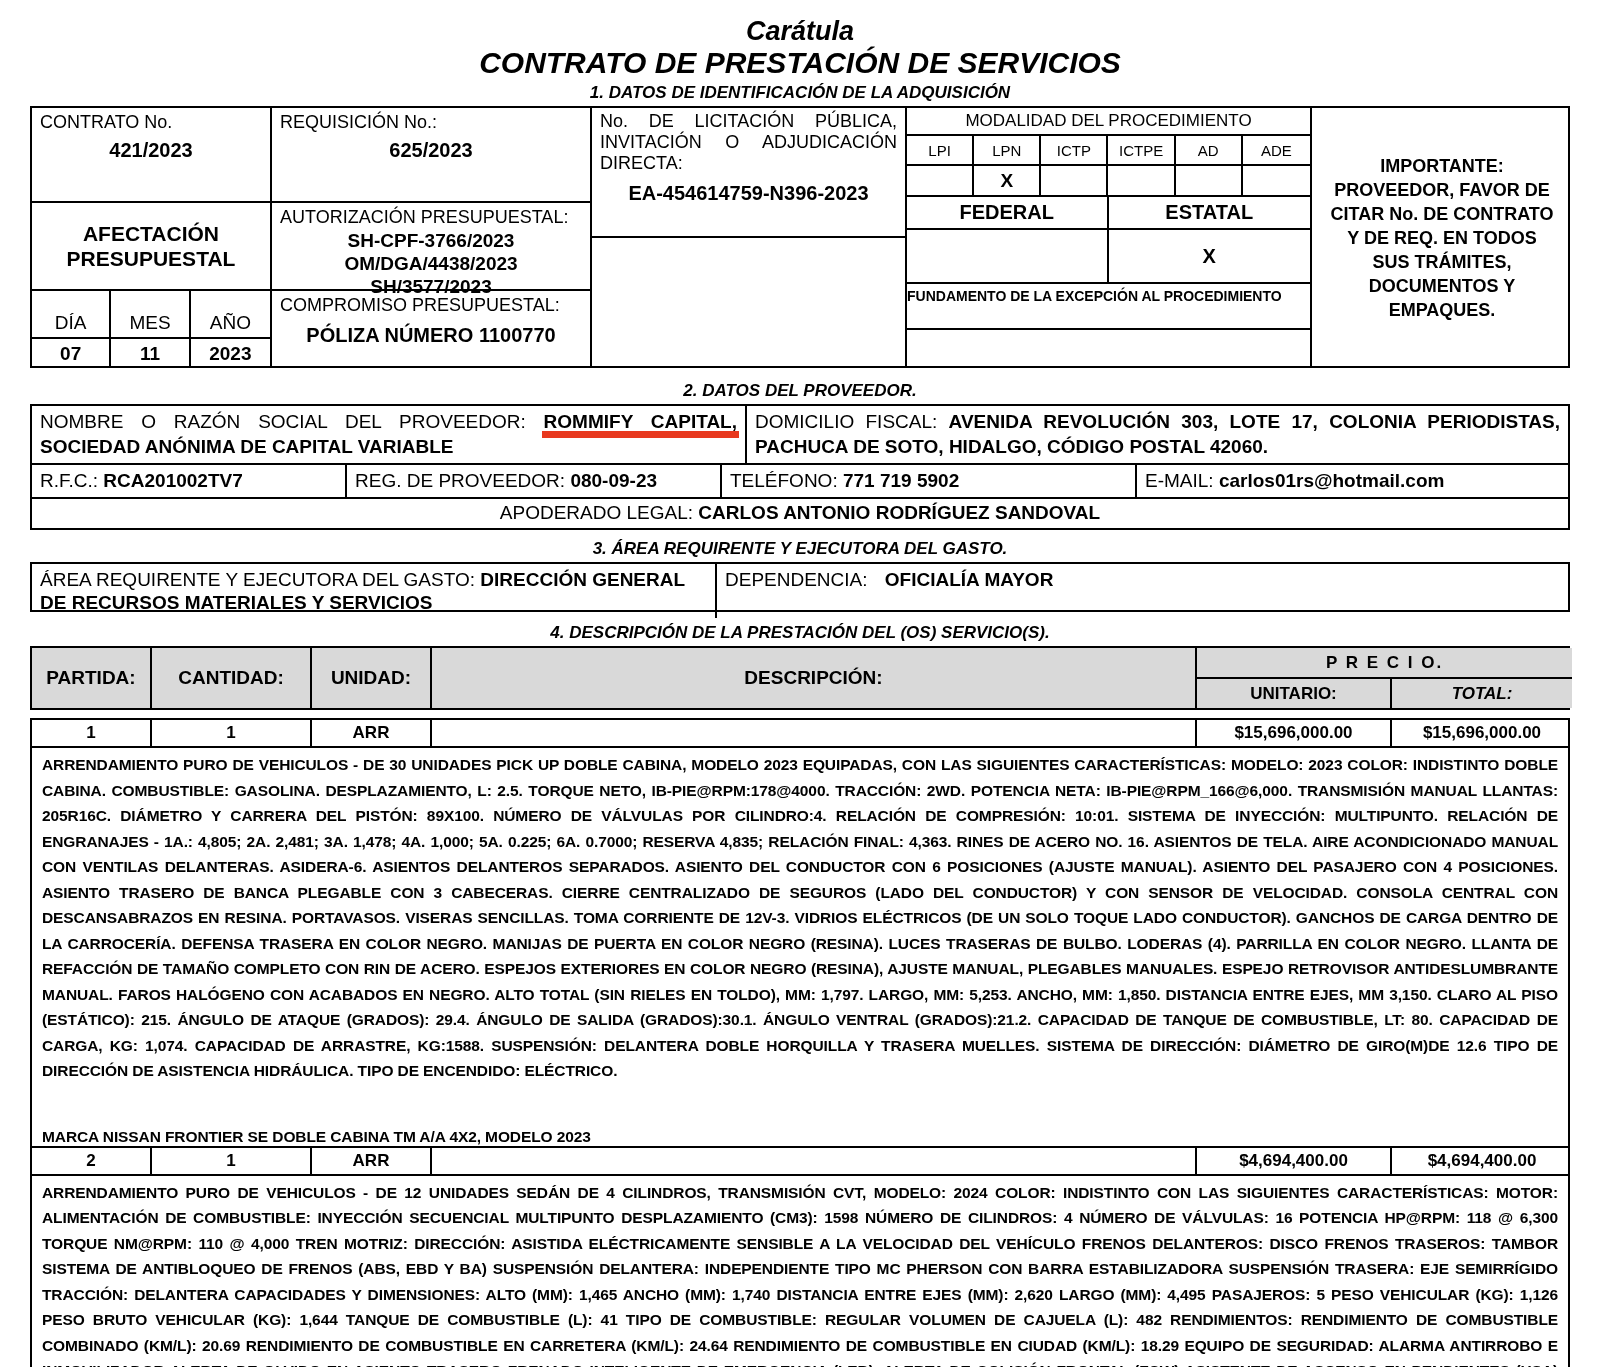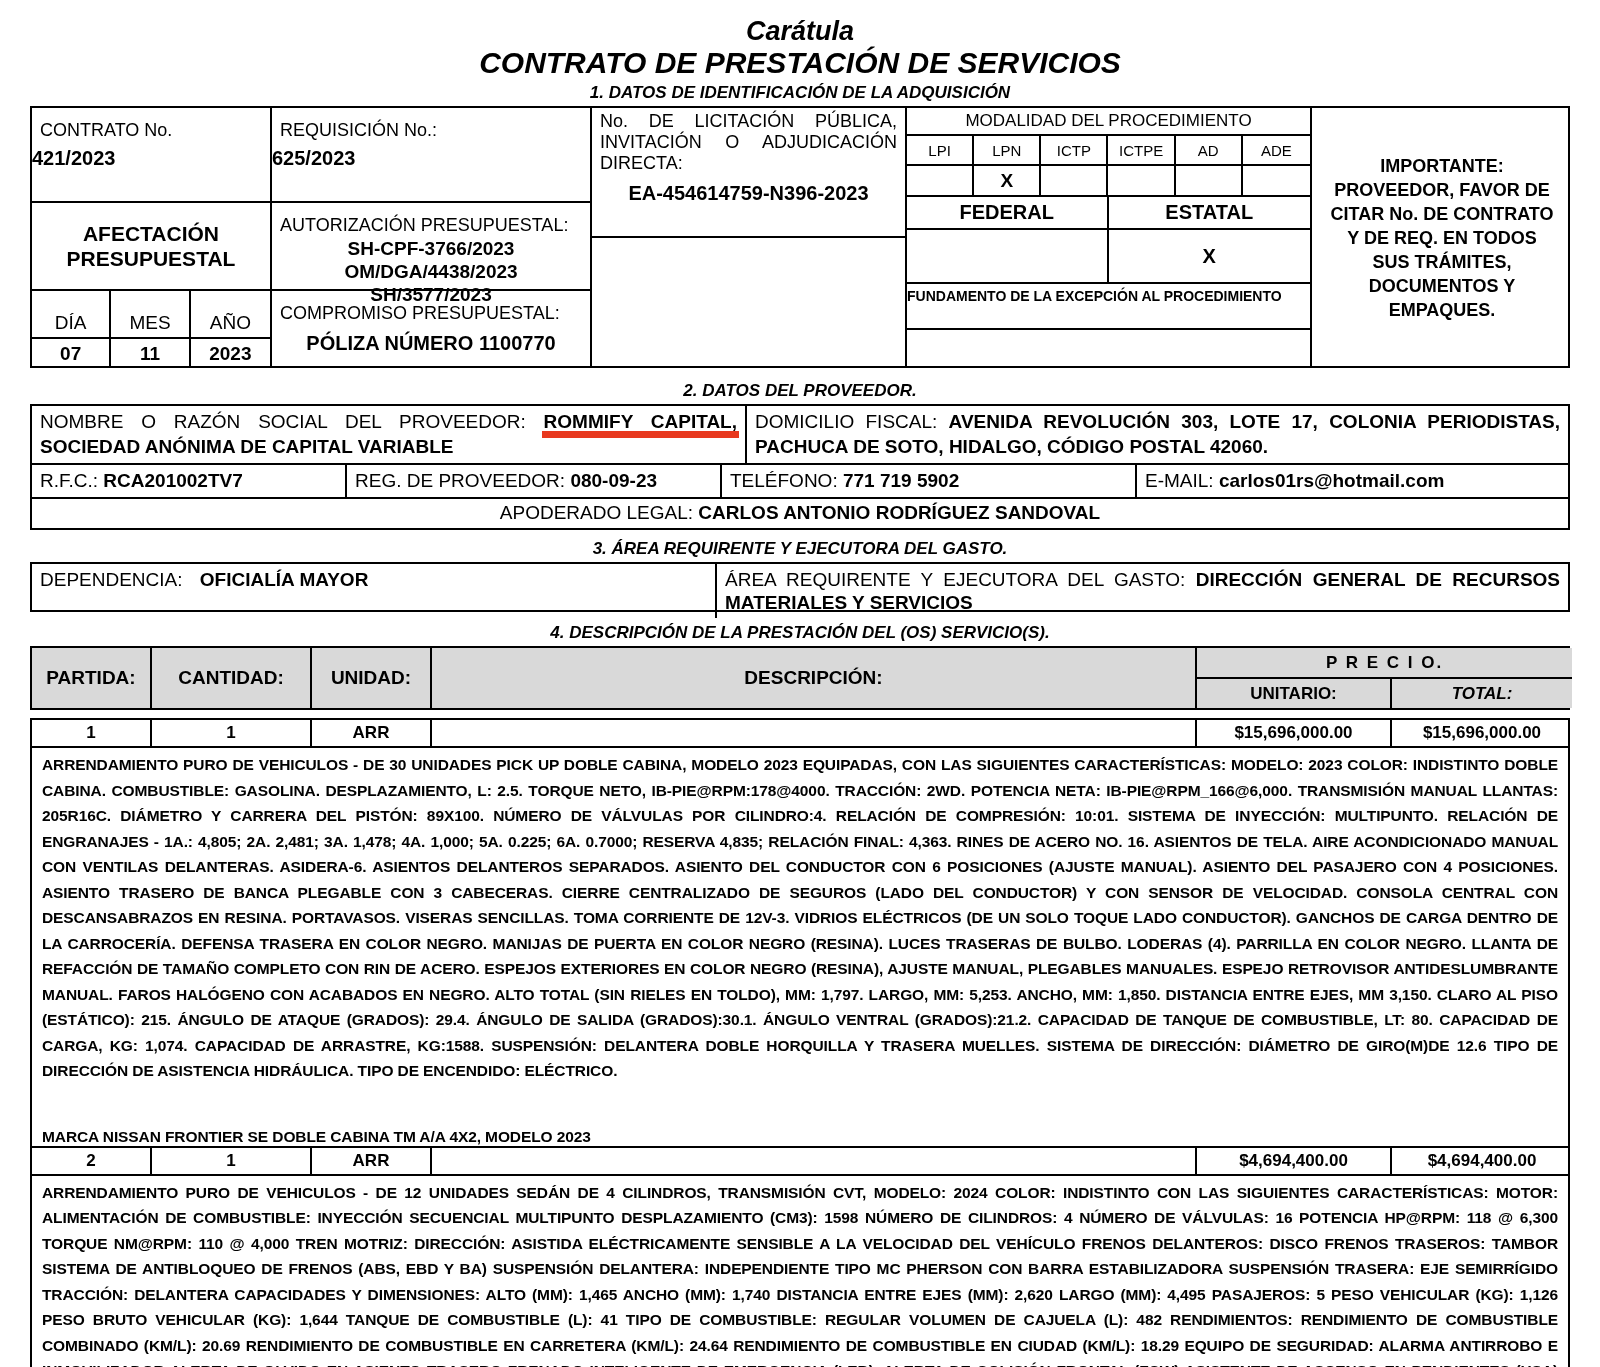--- a/index.html
+++ b/index.html
@@ -12,22 +12,22 @@
 
   .doc-subtitle { text-align:center; font-size:27px; font-weight:bold; font-style:italic; line-height:30px; }
   .doc-title    { text-align:center; font-size:30px; font-weight:bold; font-style:italic; line-height:34px; }
   .sec-title    { text-align:center; font-size:17px; font-weight:bold; font-style:italic; line-height:21px; margin:2px 0 3px 0; }
 
   
   .s1 { display:grid; grid-template-columns:240px 320px 315px 405px 260px; border:2px solid #000; height:262px; }
   .s1col { border-right:2px solid #000; display:flex; flex-direction:column; }
   .s1col:last-child { border-right:none; }
   .s1cell { border-bottom:2px solid #000; }
-  .lbl { font-size:18px; padding:4px 6px 0 8px;margin-top:8px; }
-  .val { font-size:20px; font-weight:bold; margin-top:6px; }
+  .lbl { font-size:18px; padding:4px 6px 0 8px; }
+  .val { font-size:20px; font-weight:bold; text-align:center; margin-top:6px; }
   .rA { height:95px; }
   .rB { height:88px; }
   .rC { height:77px; border-bottom:none !important; }
   .afect { display:flex; align-items:center; justify-content:center; text-align:center;
            font-size:21px; font-weight:bold; line-height:25px; padding:0 30px; }
   .dma { display:grid; grid-template-columns:1fr 1fr 1fr; grid-template-rows:1fr 29px; }
   .dma > div:nth-child(3n+1), .dma > div:nth-child(3n+2) { border-right:2px solid #000; }
   .dma-l { display:flex; align-items:flex-end; justify-content:center; font-size:19px;
            padding-bottom:3px; border-bottom:2px solid #000; }
   .dma-v { display:flex; align-items:center; justify-content:center; font-size:19px; font-weight:bold; }
@@ -218,26 +218,26 @@
     </div>
     <div class="s2r3">
       <span>APODERADO LEGAL:</span>
       <b>CARLOS ANTONIO RODRÍGUEZ SANDOVAL</b>
     </div>
   </div>
 
   <div class="sec-title" style="margin-top:8px;">3. ÁREA REQUIRENTE Y EJECUTORA DEL GASTO.</div>
   <div class="s3">
     <div>
+      <span>ÁREA REQUIRENTE Y EJECUTORA DEL GASTO:</span>
+      <b>DIRECCIÓN GENERAL DE RECURSOS MATERIALES Y SERVICIOS</b>
+    </div>
+    <div>
       <span>DEPENDENCIA:</span>
       <b class="dep-gap">OFICIALÍA MAYOR</b>
-    </div>
-    <div>
-      <span>ÁREA REQUIRENTE Y EJECUTORA DEL GASTO:</span>
-      <b>DIRECCIÓN GENERAL DE RECURSOS MATERIALES Y SERVICIOS</b>
     </div>
   </div>
 
   <div class="sec-title" style="margin-top:10px;">4. DESCRIPCIÓN DE LA PRESTACIÓN DEL (OS) SERVICIO(S).</div>
   <div class="s4h">
     <div class="s4h-cell">PARTIDA:</div>
     <div class="s4h-cell">CANTIDAD:</div>
     <div class="s4h-cell">UNIDAD:</div>
     <div class="s4h-cell">DESCRIPCIÓN:</div>
     <div class="s4h-precio">

